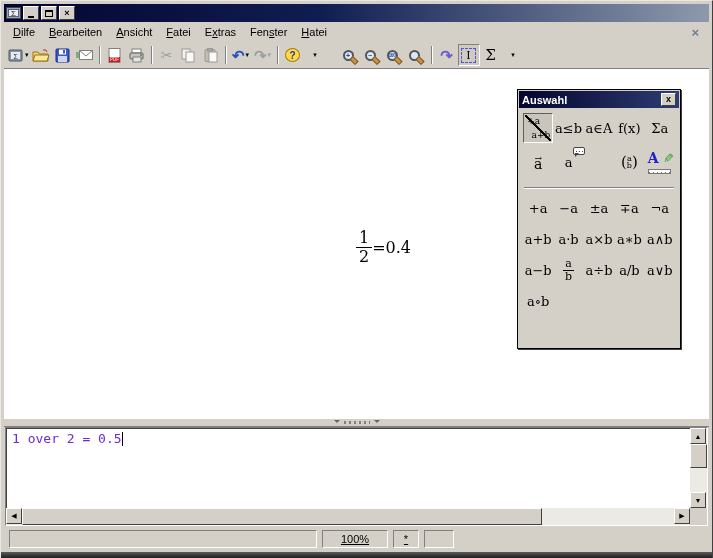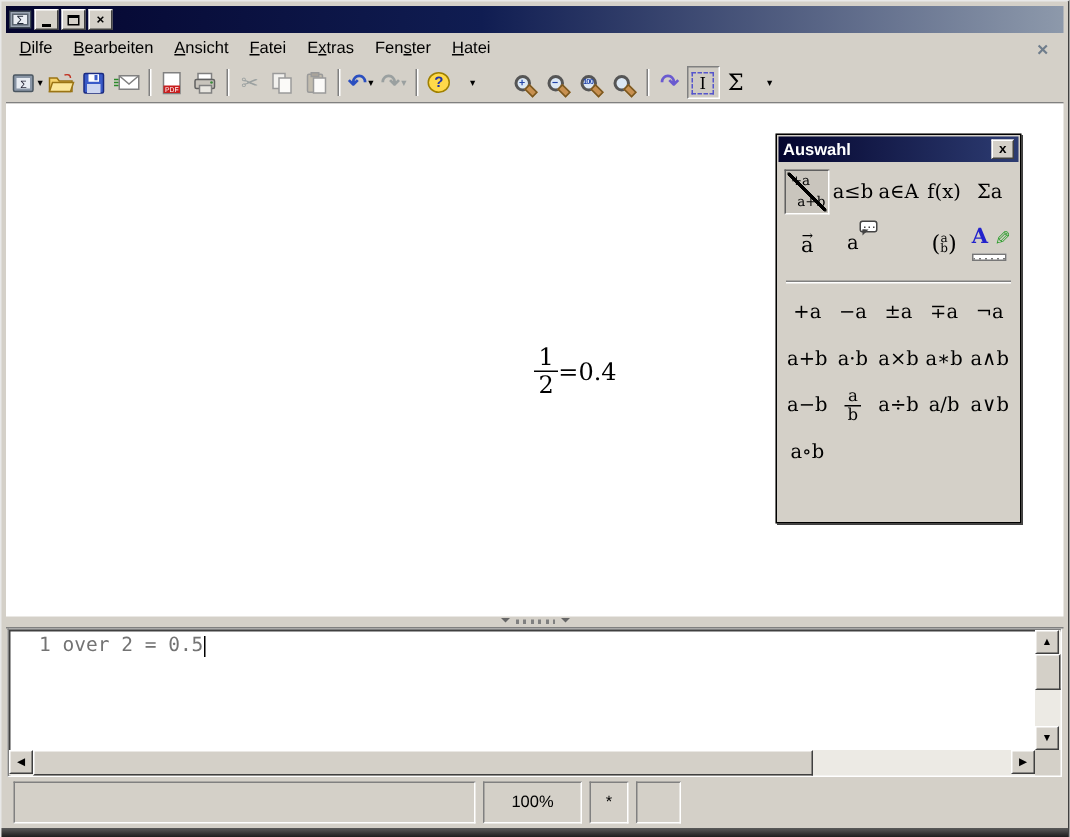--- a/index.html
+++ b/index.html
@@ -90,32 +90,32 @@
   
   .splitter{height:9px;flex:0 0 9px;display:flex;align-items:center;justify-content:center;
             border-top:1px solid #fff;border-bottom:1px solid #808080;}
   .split-handle{display:flex;align-items:center;gap:4px;}
   .tri-d{width:0;height:0;border:3px solid transparent;border-top:3px solid #666;}
   .dotbar{width:26px;height:3px;background:repeating-linear-gradient(90deg,#808080 0 2px,transparent 2px 5px);}
   
   .cmdouter{flex:0 0 99px;margin:0 1px;border:1px solid;border-color:#808080 #fff #fff #808080;
             box-shadow:inset 1px 1px 0 #404040;background:#fff;display:grid;
             grid-template-columns:1fr 17px;grid-template-rows:1fr 17px;}
-  .cmdtext{padding:3px 20px;font-family:"DejaVu Sans Mono","Liberation Mono",monospace;font-size:13px;color:#737373;white-space:pre;}
+  .cmdtext{padding:3px 6px;font-family:"DejaVu Sans Mono","Liberation Mono",monospace;font-size:13px;color:#6d28d9;white-space:pre;}
   .caret{display:inline-block;width:1px;height:14px;background:#000;vertical-align:text-bottom;}
   .vscroll{background:#eceae4;display:flex;flex-direction:column;}
   .hscroll{background:#eceae4;display:flex;}
   .sb-btn{flex:0 0 16px;height:16px;width:16px;background:#d4d0c8;border:1px solid;border-color:#fff #404040 #404040 #fff;
           display:flex;align-items:center;justify-content:center;font-size:7px;color:#000;}
   .vthumb{height:24px;background:#d4d0c8;border:1px solid;border-color:#fff #404040 #404040 #fff;}
   .hthumb{width:76%;background:#d4d0c8;border:1px solid;border-color:#fff #404040 #404040 #fff;}
   .corner{background:#d4d0c8;}
   
   .status{flex:0 0 26px;display:flex;align-items:center;gap:5px;padding:3px 5px;font-size:11px;}
-  .spanel{height:28px;border:1px solid;border-color:#808080 #fff #fff #808080;display:flex;align-items:center;justify-content:center;}
+  .spanel{height:18px;border:1px solid;border-color:#808080 #fff #fff #808080;display:flex;align-items:center;justify-content:center;text-decoration:underline;}
   .sp1{width:308px;}
   .sp2{width:66px;}
   .sp3{width:26px;}
   .sp4{width:30px;}
   .bottom-edge{flex:0 0 6px;margin:0 -3px -3px;background:linear-gradient(#5a5a5a,#1e1e1e);}
 </style>
 </head>
 <body>
 
 <div class="win">

